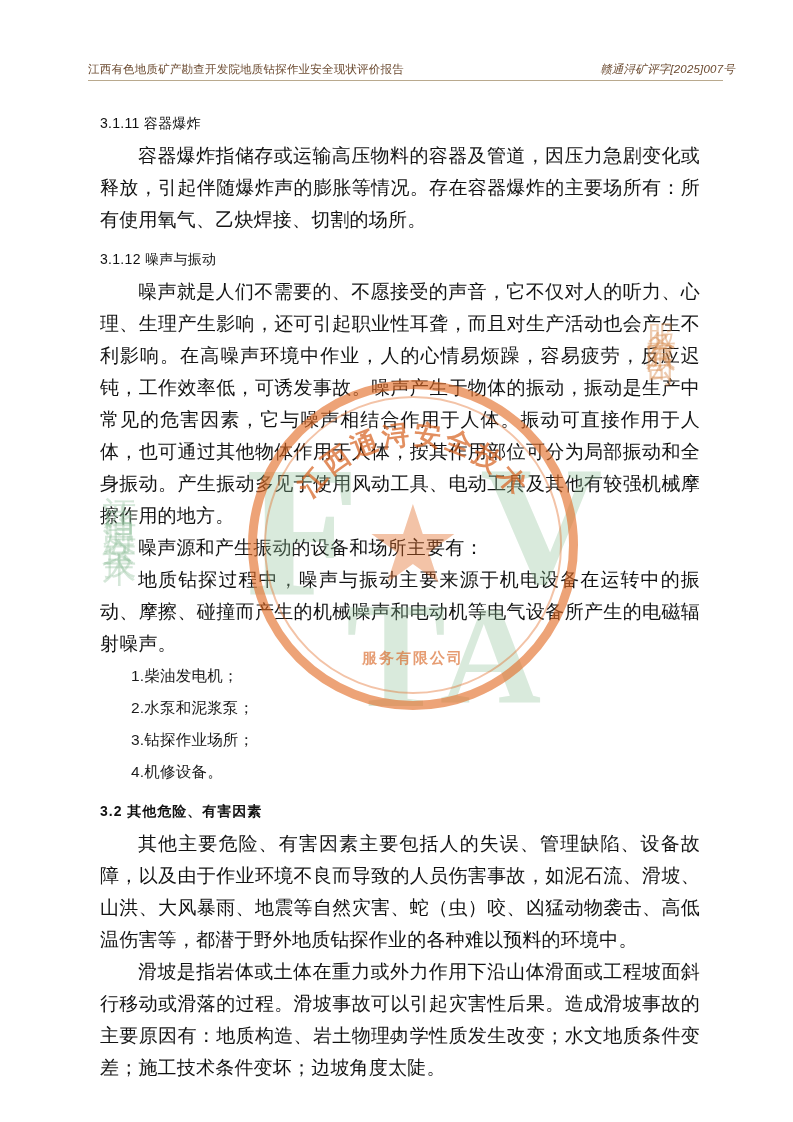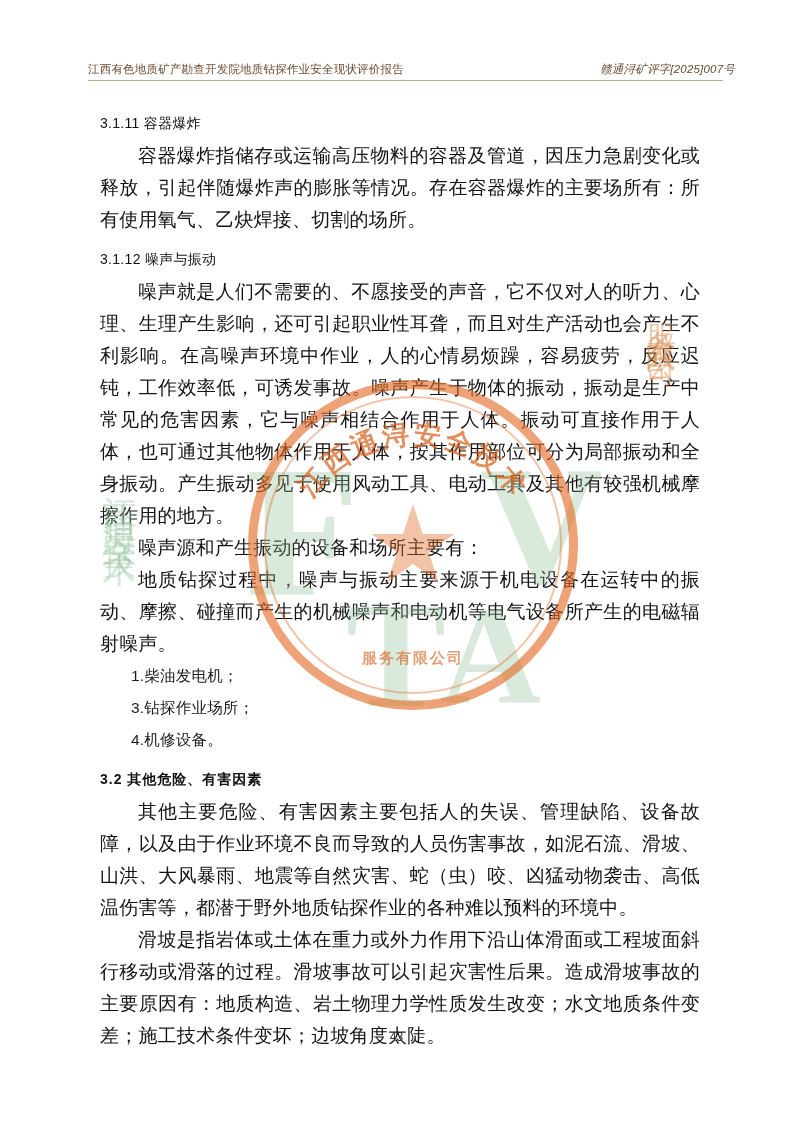--- a/index.html
+++ b/index.html
@@ -216,20 +216,21 @@
   <div class="content">
 
     <div class="h3">3.1.11 容器爆炸</div>
     <p class="body">容器爆炸指储存或运输高压物料的容器及管道，因压力急剧变化或释放，引起伴随爆炸声的膨胀等情况。存在容器爆炸的主要场所有：所有使用氧气、乙炔焊接、切割的场所。</p>
 
     <div class="h3">3.1.12 噪声与振动</div>
     <p class="body">噪声就是人们不需要的、不愿接受的声音，它不仅对人的听力、心理、生理产生影响，还可引起职业性耳聋，而且对生产活动也会产生不利影响。在高噪声环境中作业，人的心情易烦躁，容易疲劳，反应迟钝，工作效率低，可诱发事故。噪声产生于物体的振动，振动是生产中常见的危害因素，它与噪声相结合作用于人体。振动可直接作用于人体，也可通过其他物体作用于人体，按其作用部位可分为局部振动和全身振动。产生振动多见于使用风动工具、电动工具及其他有较强机械摩擦作用的地方。</p>
     <p class="body">噪声源和产生振动的设备和场所主要有：</p>
     <p class="body">地质钻探过程中，噪声与振动主要来源于机电设备在运转中的振动、摩擦、碰撞而产生的机械噪声和电动机等电气设备所产生的电磁辐射噪声。</p>
     <p class="list">1.柴油发电机；</p>
+    <p class="list">2.水泵和泥浆泵；</p>
     <p class="list">3.钻探作业场所；</p>
     <p class="list">4.机修设备。</p>
 
     <div class="h3 bold">3.2 其他危险、有害因素</div>
     <p class="body">其他主要危险、有害因素主要包括人的失误、管理缺陷、设备故障，以及由于作业环境不良而导致的人员伤害事故，如泥石流、滑坡、山洪、大风暴雨、地震等自然灾害、蛇（虫）咬、凶猛动物袭击、高低温伤害等，都潜于野外地质钻探作业的各种难以预料的环境中。</p>
     <p class="body">滑坡是指岩体或土体在重力或外力作用下沿山体滑面或工程坡面斜行移动或滑落的过程。滑坡事故可以引起灾害性后果。造成滑坡事故的主要原因有：地质构造、岩土物理力学性质发生改变；水文地质条件变差；施工技术条件变坏；边坡角度太陡。</p>
   </div>
 
   <div class="overlay-layer">
 

